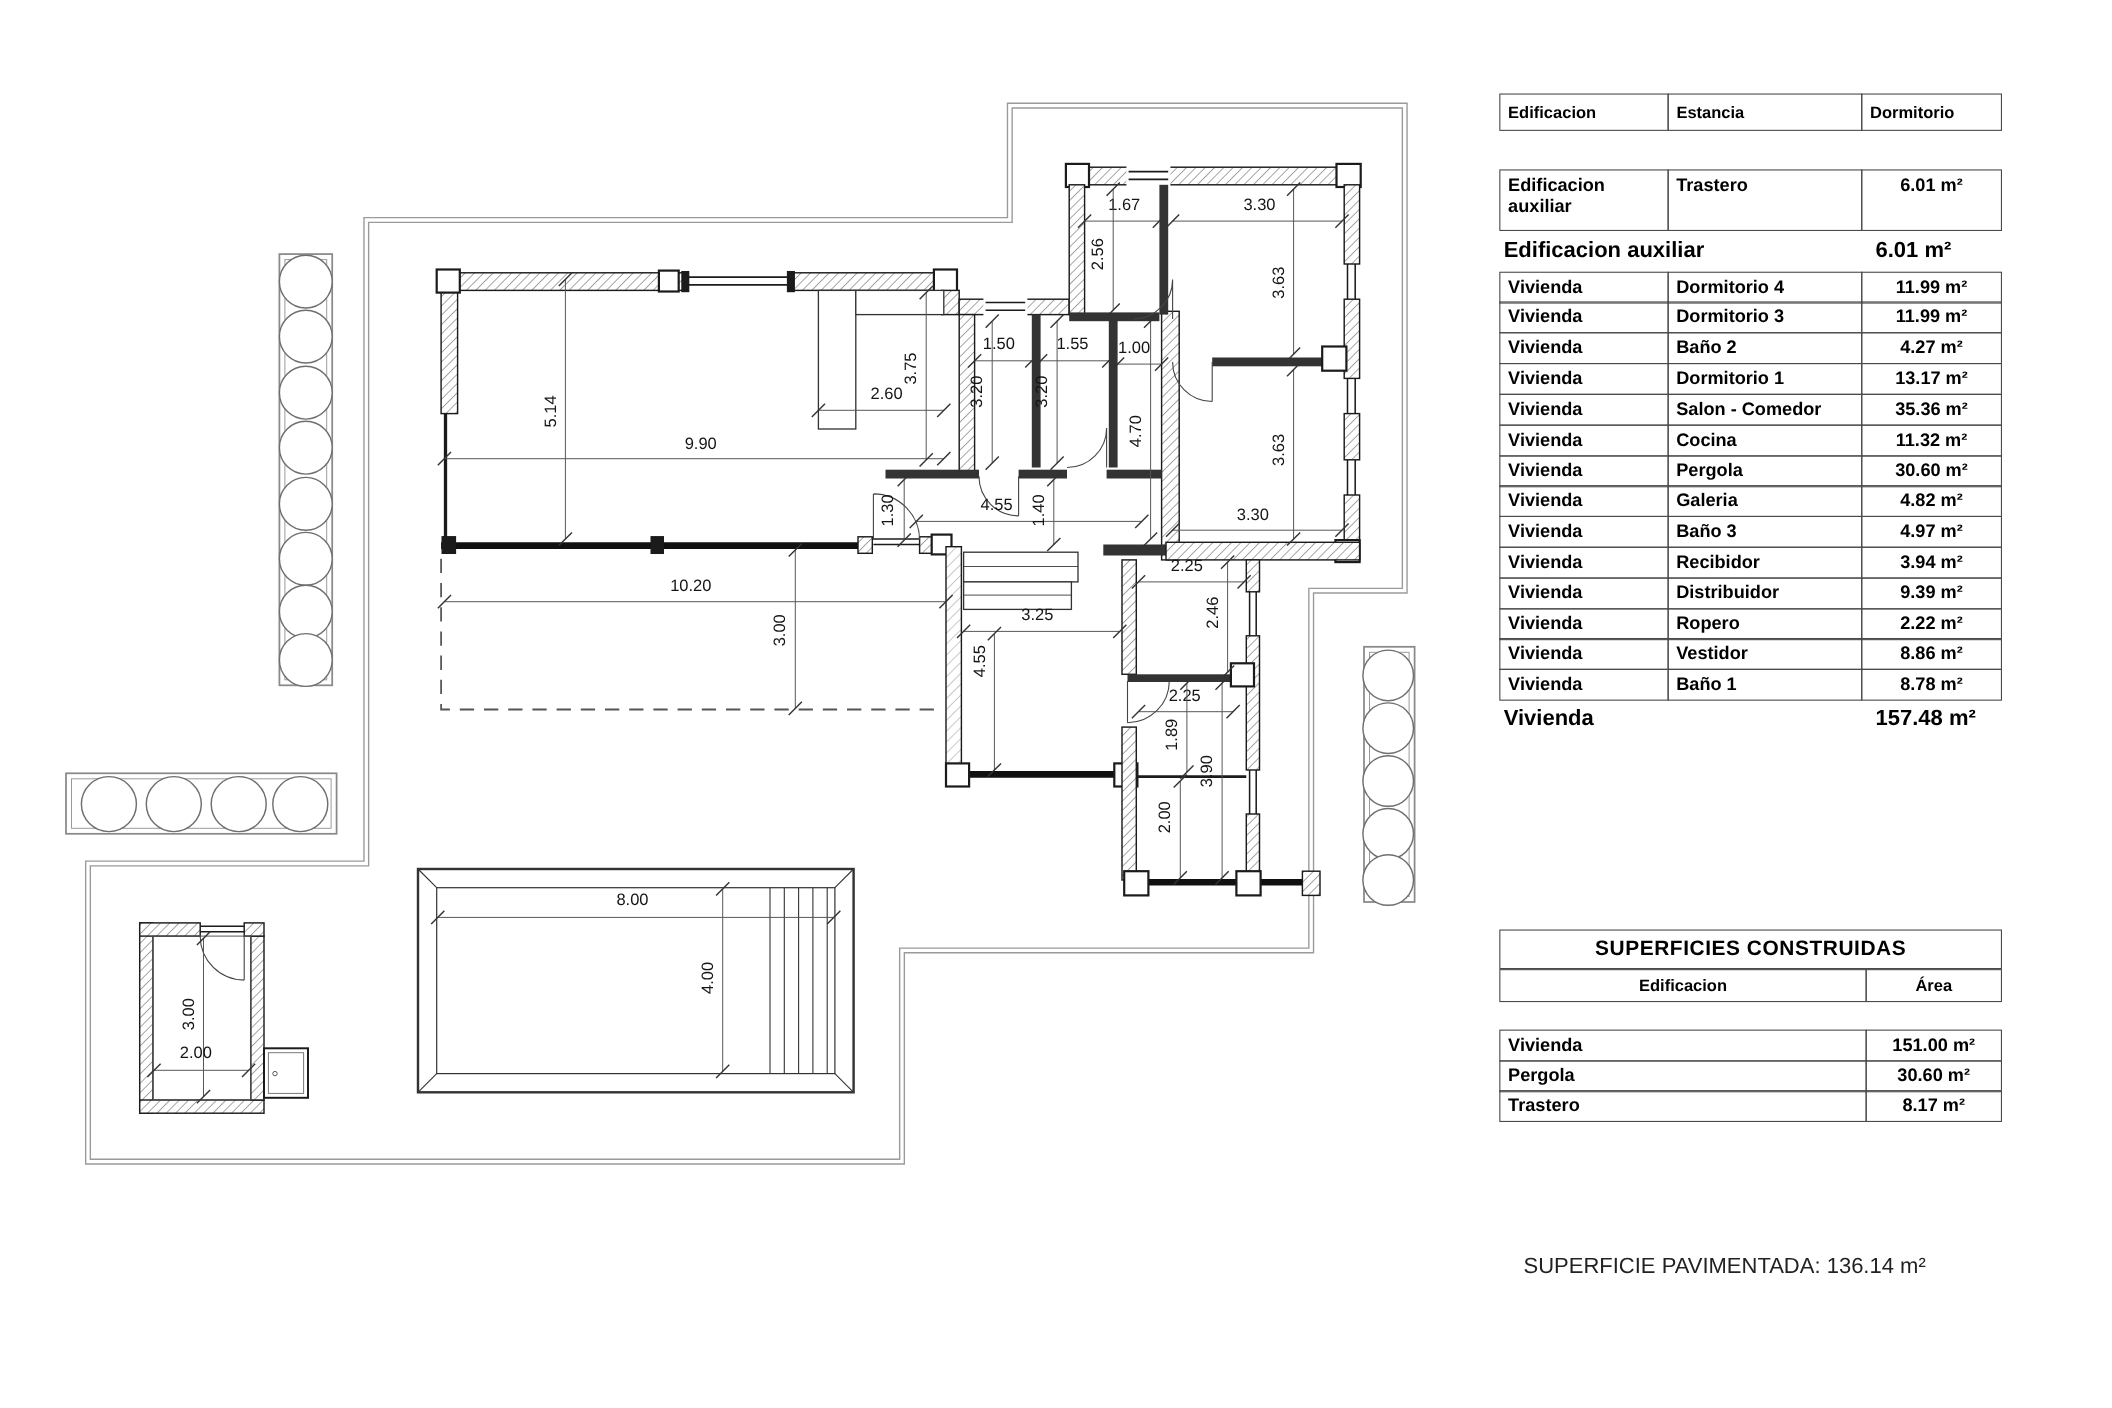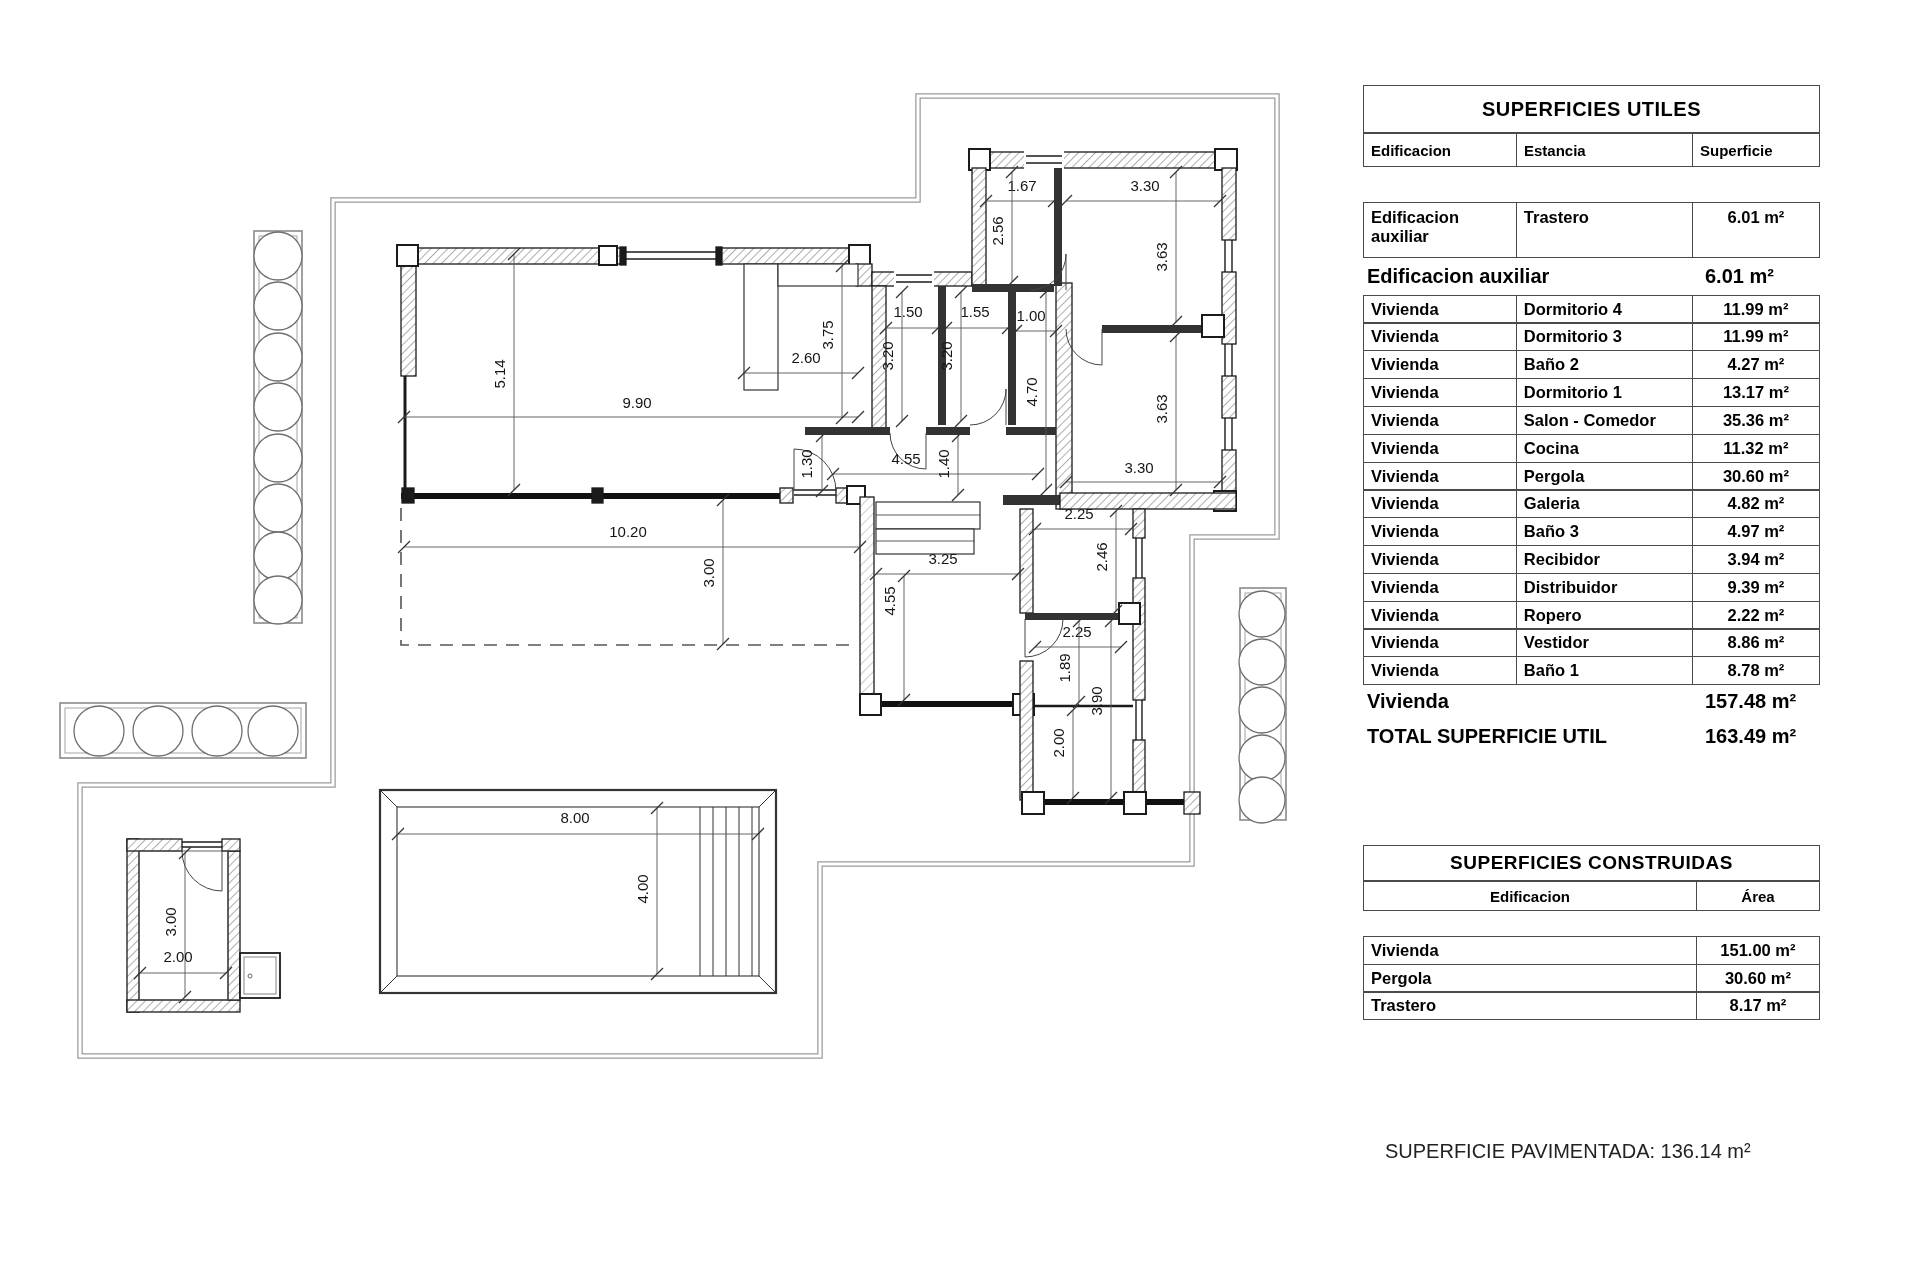--- a/index.html
+++ b/index.html
@@ -420,25 +420,24 @@
         <g>
           <line x1="140" y1="973" x2="226" y2="973" stroke="#555" stroke-width="0.9"></line>
           <line x1="134" y1="979" x2="146" y2="967" stroke="#333" stroke-width="1.3"></line>
           <line x1="220" y1="979" x2="232" y2="967" stroke="#333" stroke-width="1.3"></line>
           <text x="178" y="962" font-size="15" fill="#151515" text-anchor="middle">2.00</text>
         </g>
       </g>
   </svg>
 
   <div class="twrap" style="top:85px">
-    <div class="box title">SUPERFICIES UTILES</div>
     <div class="hdr">
       <div>Edificacion</div>
       <div>Estancia</div>
-      <div>Superficie</div>
+      <div>Dormitorio</div>
     </div>
     <div style="height:36px"></div>
     <div class="rows">
       <div class="r tall">
         <div>Edificacion auxiliar</div>
         <div>Trastero</div>
         <div class="val">6.01 m²</div>
       </div>
     </div>
     <div class="sub" style="height:38px">
@@ -514,24 +513,20 @@
         <div class="r">
           <div>Vivienda</div>
           <div>Baño 1</div>
           <div class="val">8.78 m²</div>
         </div>
       </div>
     <div class="sub" style="height:33px">
       <div class="lbl">Vivienda</div>
       <div class="v">157.48 m²</div>
     </div>
-    <div class="sub" style="height:36px">
-      <div class="lbl">TOTAL SUPERFICIE UTIL</div>
-      <div class="v">163.49 m²</div>
-    </div>
   </div>
 
   <div class="twrap" style="top:845px">
     <div class="box title" style="height:36px;font-size:19px">SUPERFICIES CONSTRUIDAS</div>
     <div class="hdr2">
       <div>Edificacion</div>
       <div>Área</div>
     </div>
     <div style="height:26px"></div>
     <div class="rows2" id="construidas-rows">

